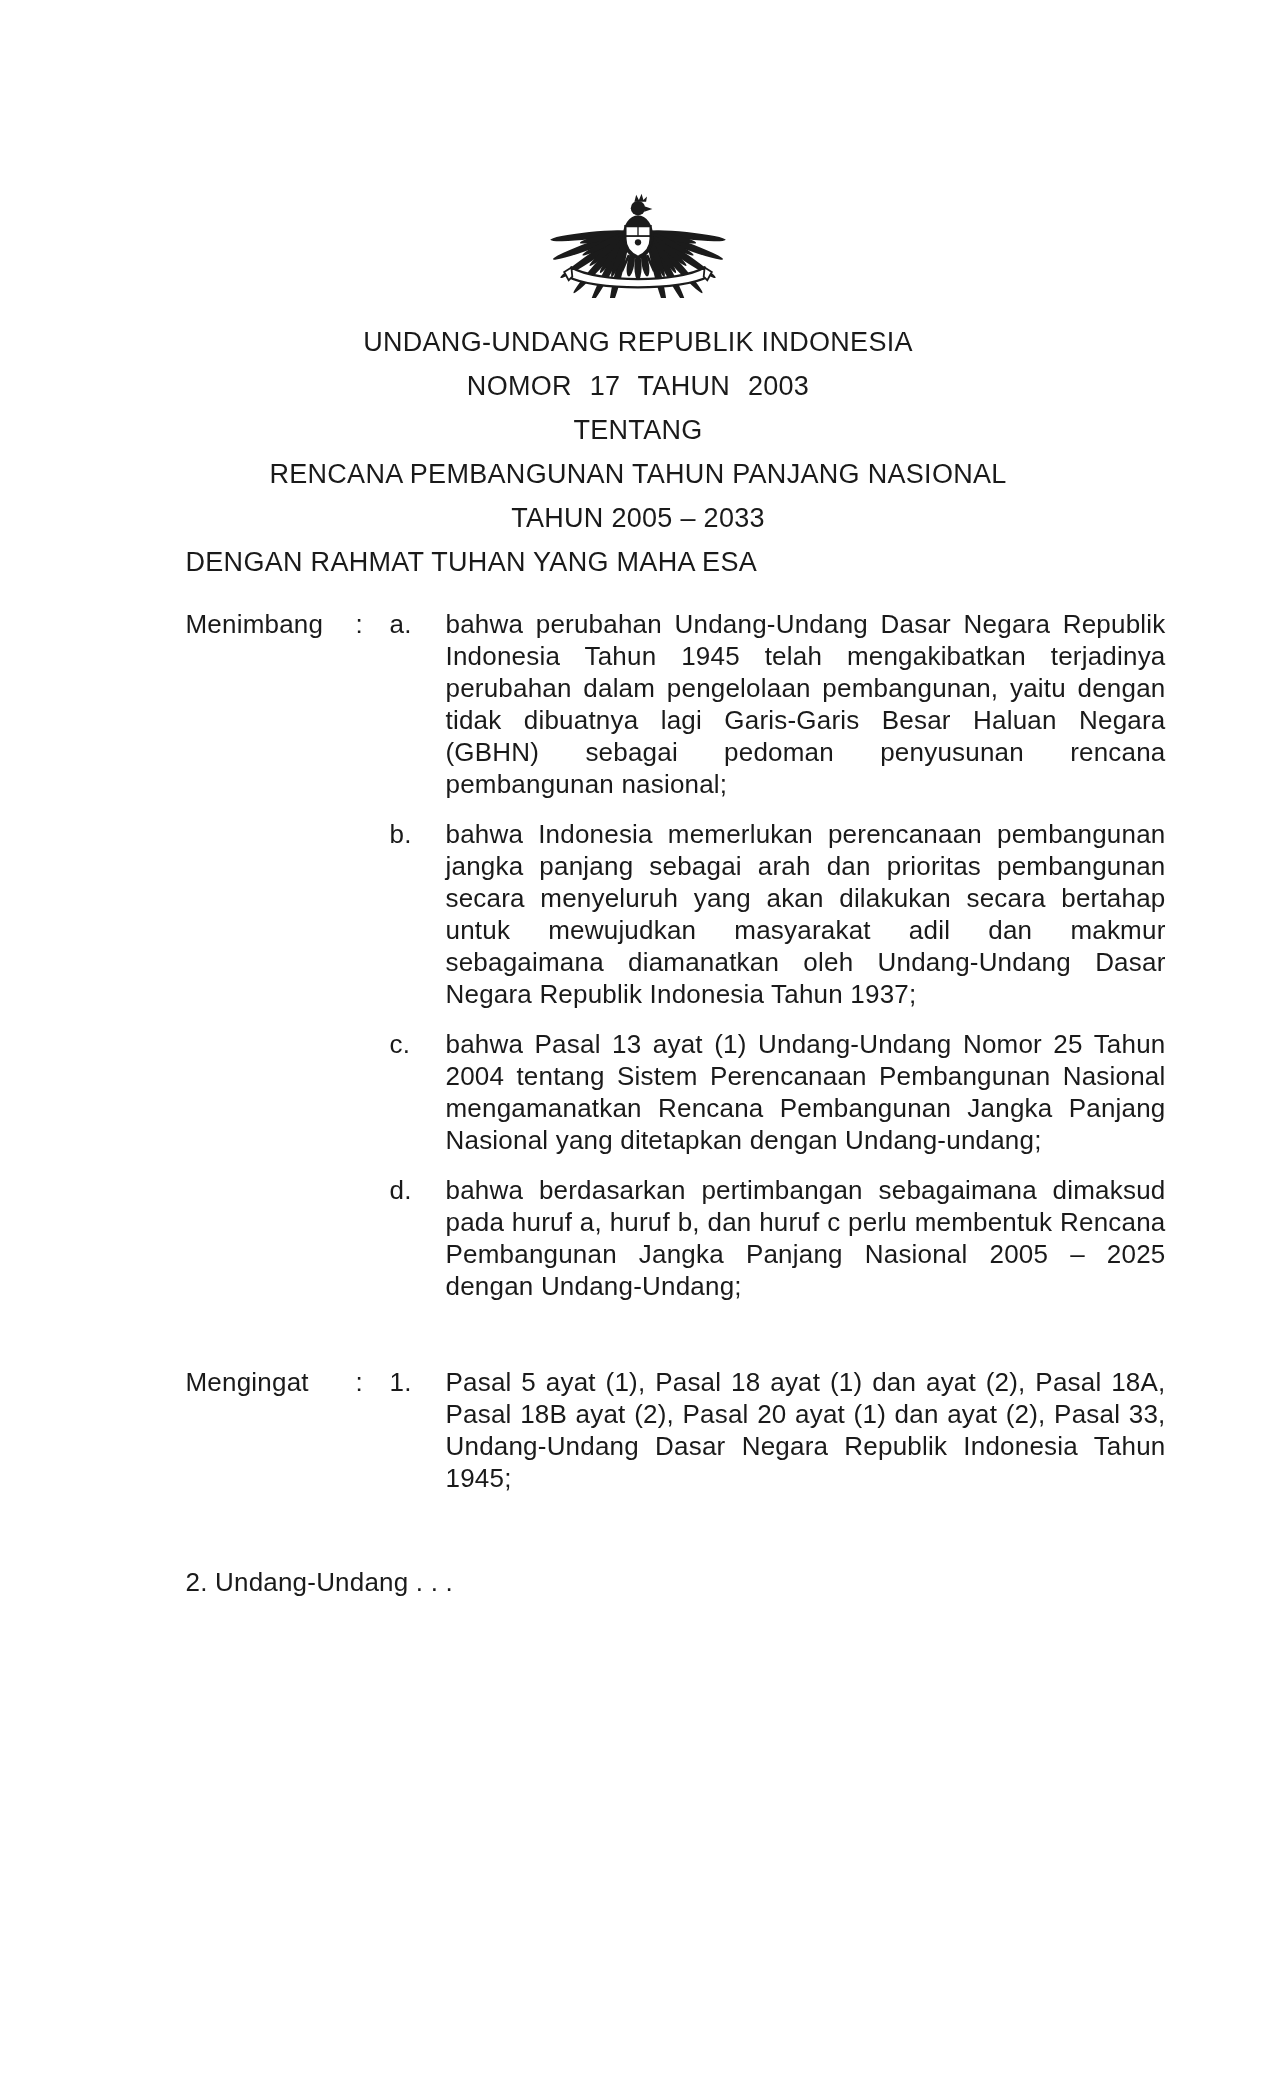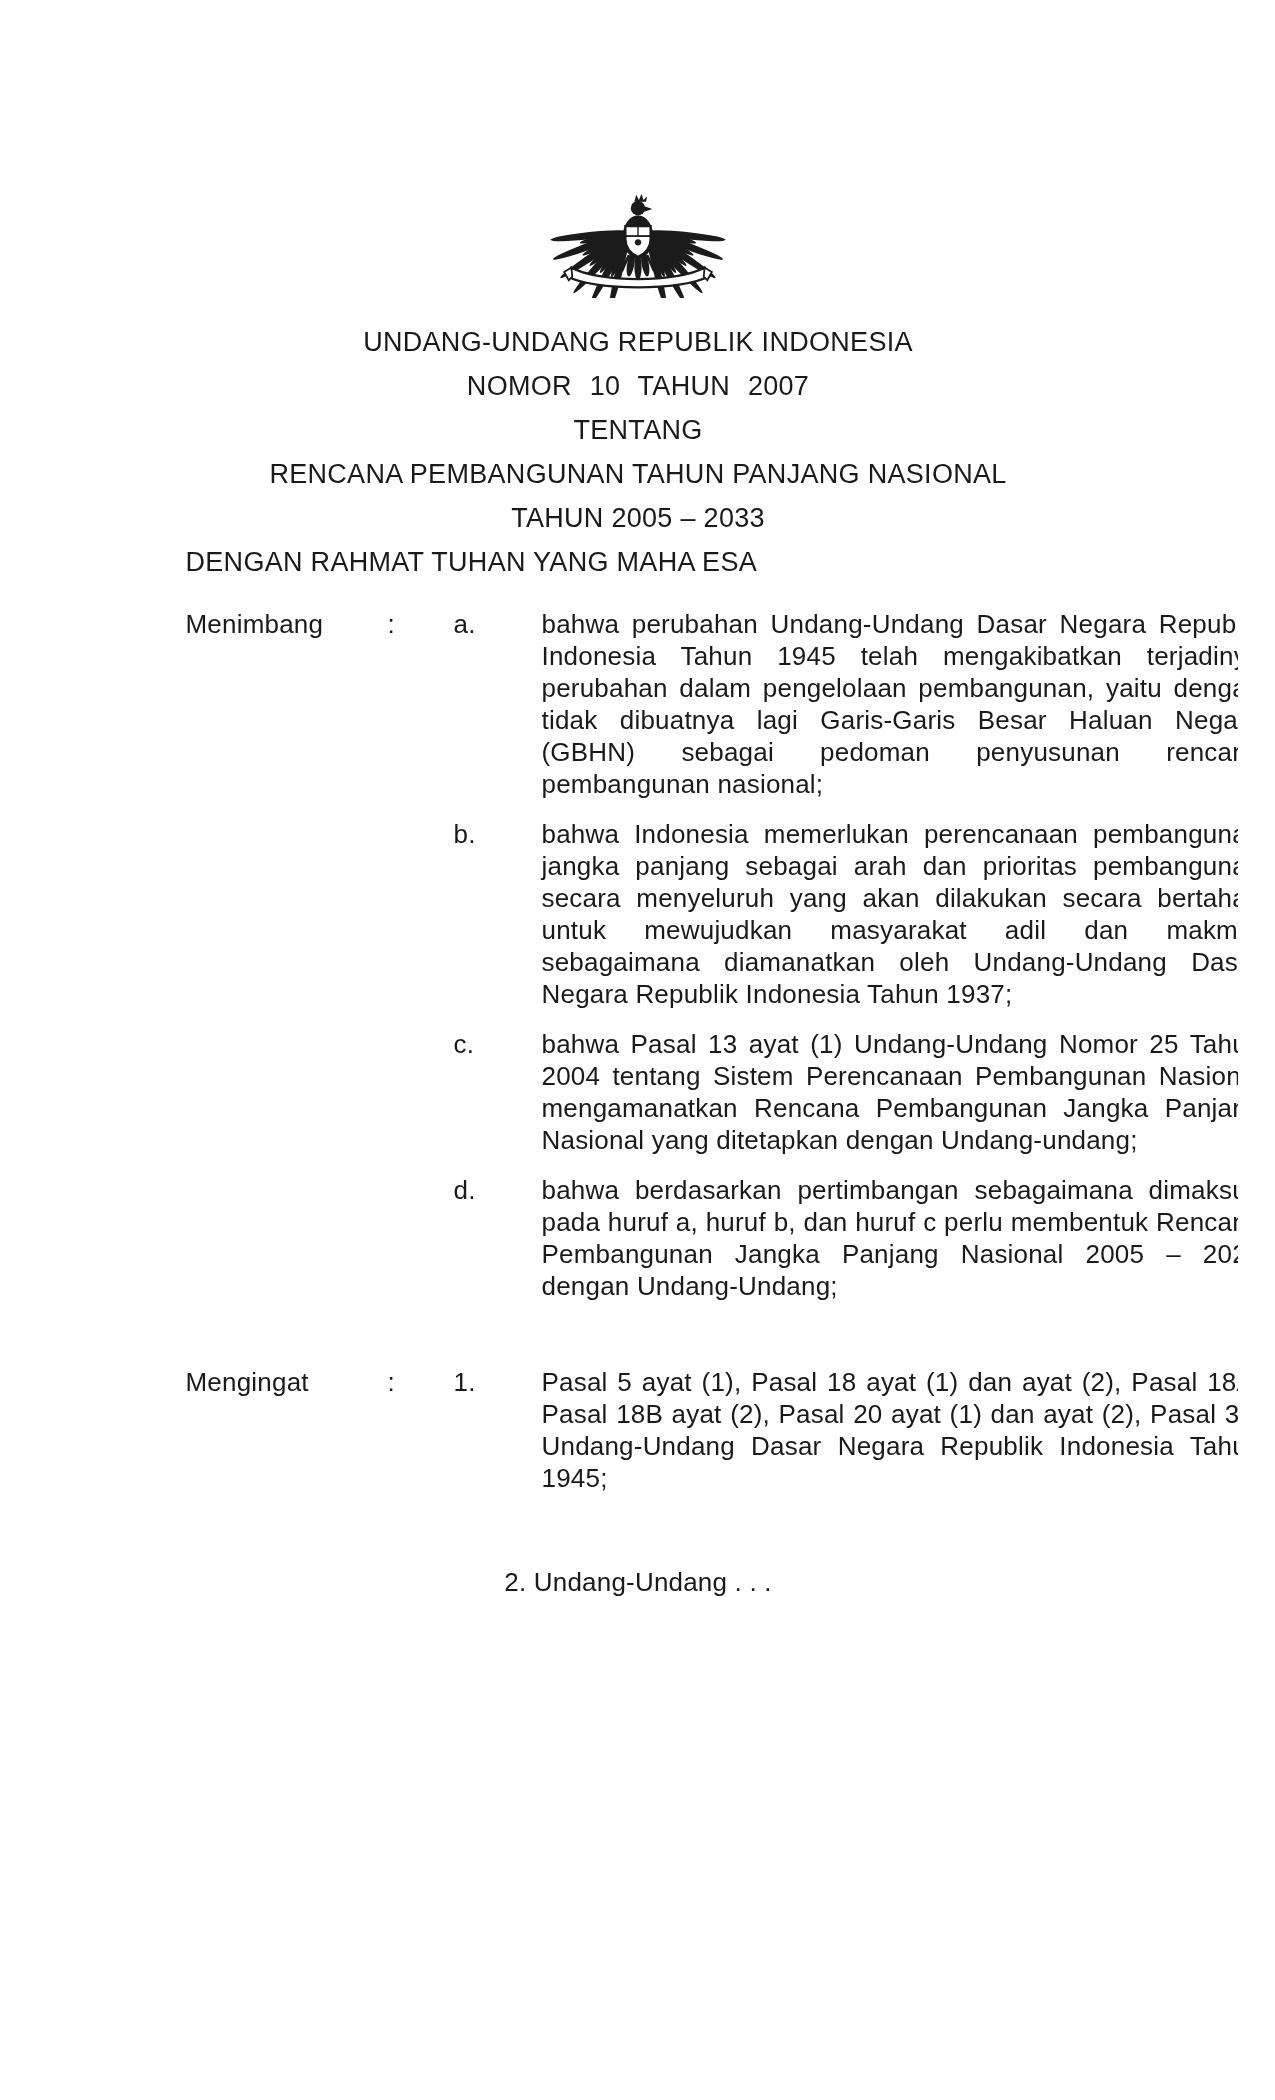--- a/index.html
+++ b/index.html
@@ -53,37 +53,36 @@
   .clauses {
     margin-top: 32px;
   }
   .clause-row {
     display: grid;
     grid-template-columns: 170px 34px 56px 720px;
     font-size: 26px;
     line-height: 32px;
     margin-bottom: 18px;
     letter-spacing: 0.2px;
-    gap: 32px;
   }
   .col-label { text-align: left; }
   .col-colon { text-align: left; }
   .col-marker { text-align: left; }
   .col-text {
     text-align: justify;
     text-justify: inter-word;
   }
   .mengingat-block {
     margin-top: 64px;
   }
   .continuation {
     margin-top: 72px;
     font-size: 26px;
     line-height: 32px;
-    text-align: center;
+    text-align: left;
     letter-spacing: 0.2px;
   }
   svg .ink { fill: #1b1b1b; }
 </style>
 </head>
 <body>
 
 <div class="page">
   <div class="content">
 
@@ -122,21 +121,21 @@
         <line x1="100" y1="86" x2="100" y2="97" stroke="#1b1b1b" stroke-width="1.5"></line>
         <circle cx="100" cy="104" r="3.5" class="ink"></circle>
         <path d="M26,132 C55,149 145,149 174,132 L178,142 C150,158 50,158 22,142 Z" fill="#ffffff" stroke="#1b1b1b" stroke-width="2.5"></path>
         <path d="M26,132 l-8,5 l5,9 l4,-4 z" fill="#ffffff" stroke="#1b1b1b" stroke-width="2"></path>
         <path d="M174,132 l8,5 l-5,9 l-4,-4 z" fill="#ffffff" stroke="#1b1b1b" stroke-width="2"></path>
       </svg>
     </div>
 
     <div class="title-block">
       <div class="title-line">UNDANG-UNDANG REPUBLIK INDONESIA</div>
-      <div class="title-line spread">NOMOR 10 TAHUN 2007</div>
+      <div class="title-line spread">NOMOR 17 TAHUN 2003</div>
       <div class="title-line">TENTANG</div>
       <div class="title-line">RENCANA PEMBANGUNAN TAHUN PANJANG NASIONAL</div>
       <div class="title-line">TAHUN 2005 – 2033</div>
     </div>
 
     <div class="preamble-1">DENGAN RAHMAT TUHAN YANG MAHA ESA</div>
 
     <div class="clauses">
       <div class="clause-row">
         <div class="col-label">Menimbang</div>

